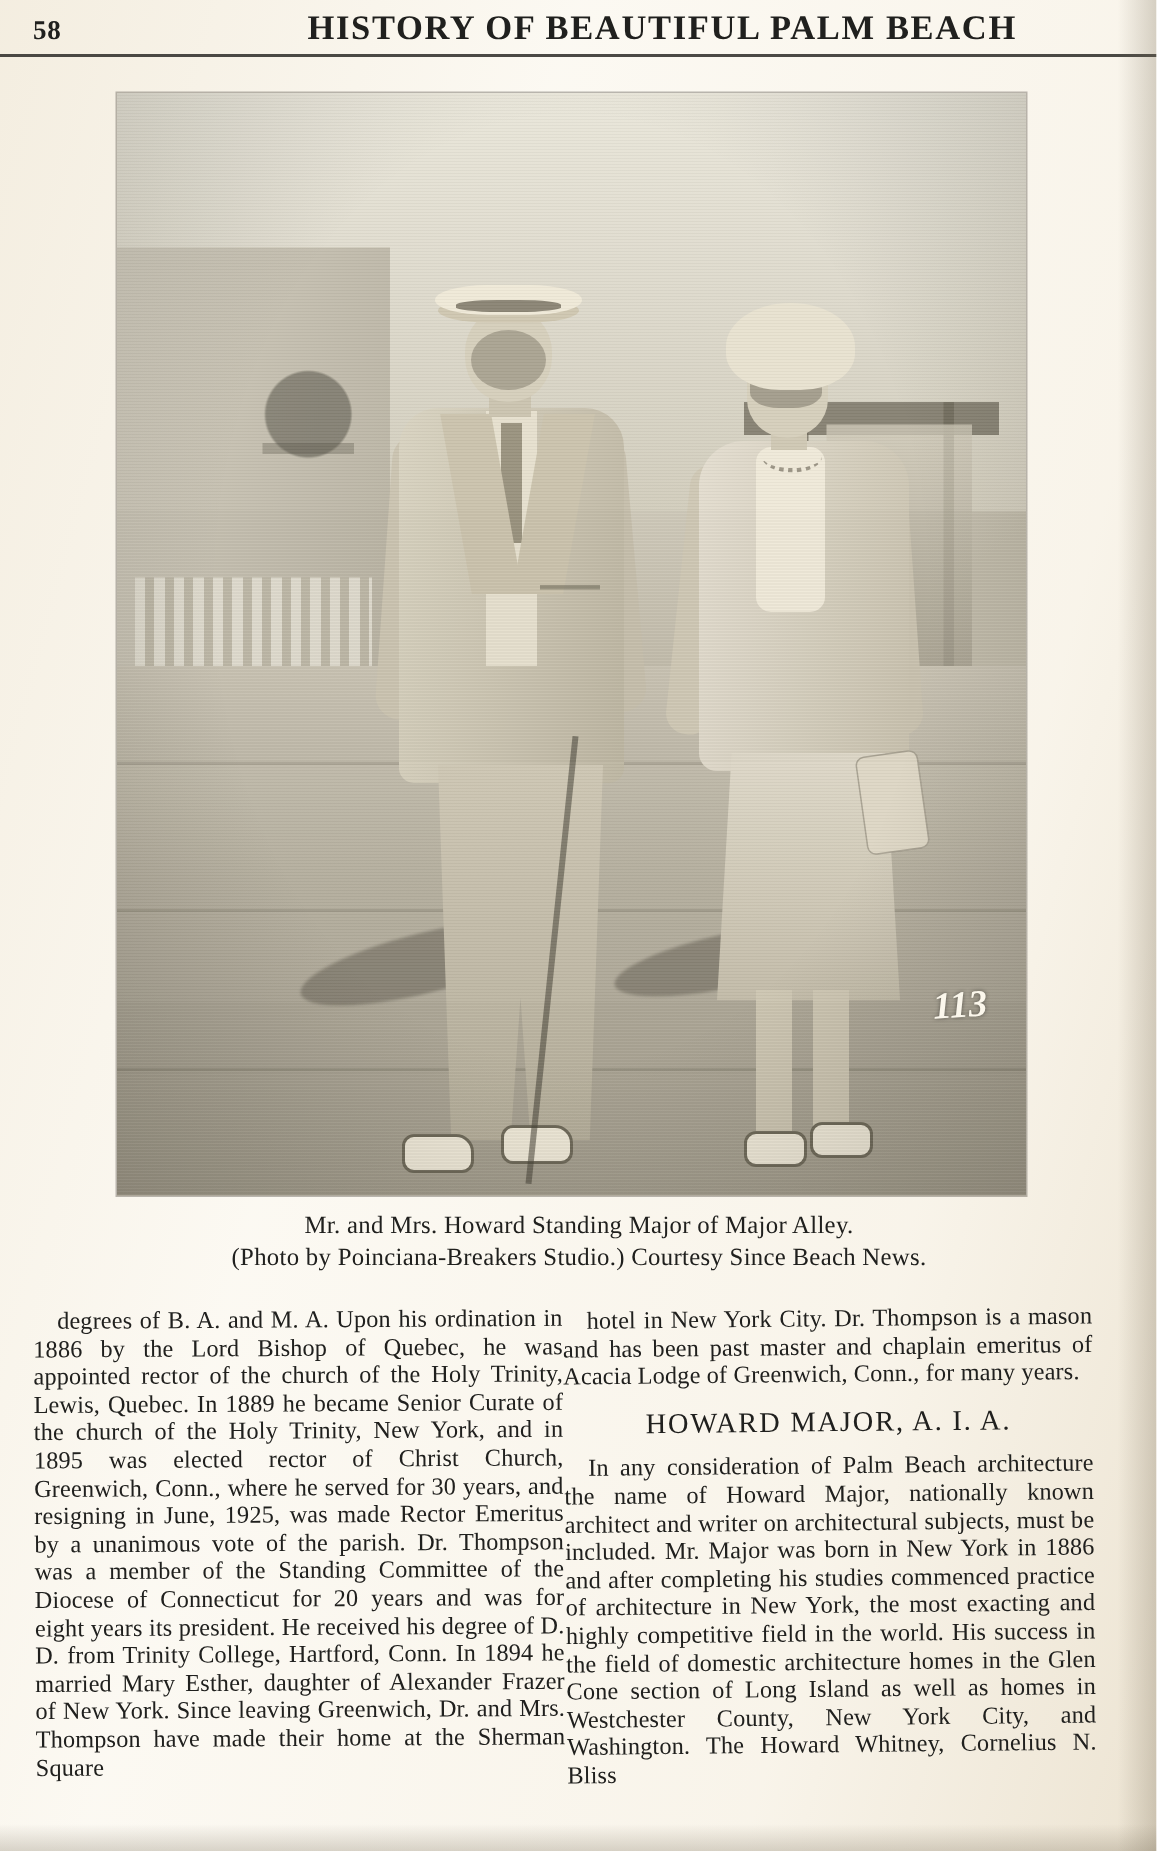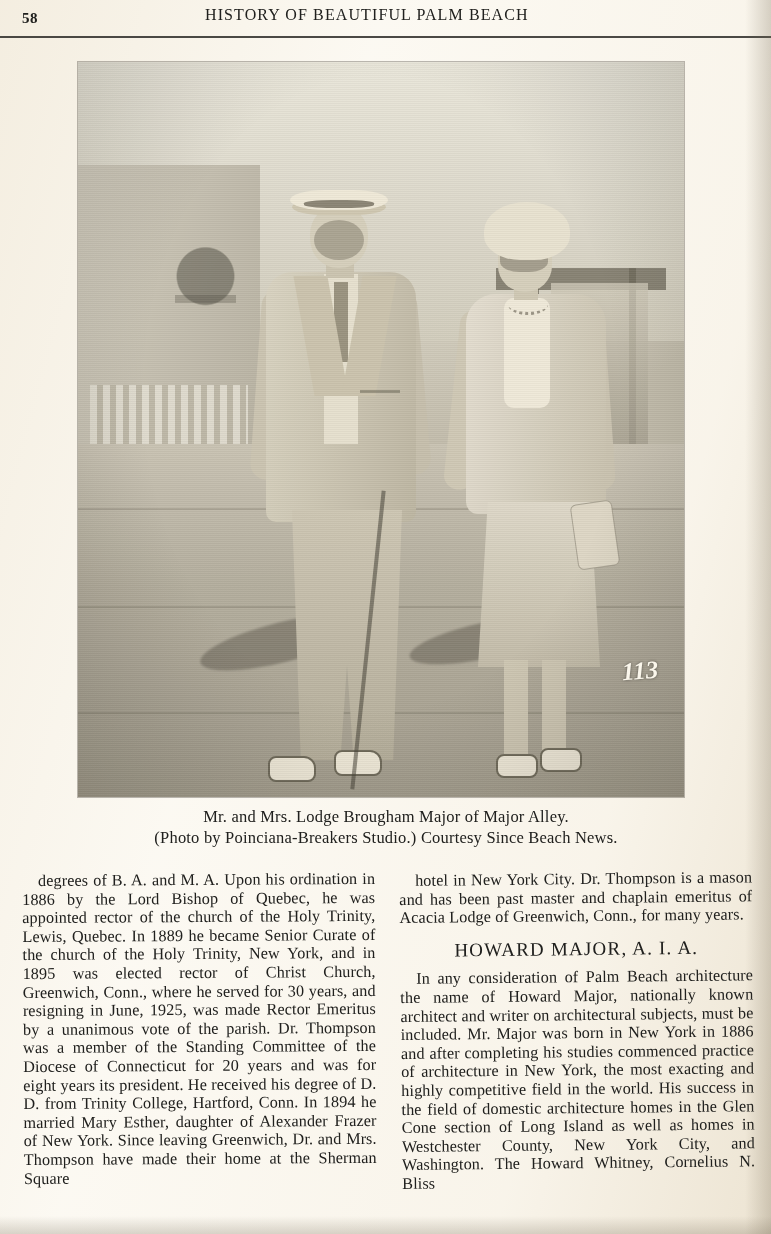--- a/index.html
+++ b/index.html
@@ -27,30 +27,30 @@
     position: absolute;
     top: 4px;
     left: 0;
     right: 0;
     height: 30px;
   }
   .folio {
     position: absolute;
     left: 22px;
     top: 6px;
-    font-size: 15px;
+    font-size: 18px;
     font-weight: 700;
     letter-spacing: 0.5px;
   }
   .runhead {
     position: absolute;
     left: 205px;
     top: 2px;
-    font-size: 16px;
-    font-weight: 400;
+    font-size: 23px;
+    font-weight: 700;
     letter-spacing: 1.1px;
     white-space: nowrap;
   }
   .rule {
     position: absolute;
     left: 0;
     top: 32px;
     width: 100%;
     height: 2px;
     background: #2b2a27;
@@ -293,21 +293,20 @@
     letter-spacing: 0.2px;
   }
   .caption .l2 { display: block; }
   
   .cols {
     position: absolute;
     left: 22px;
     top: 872px;
     width: 730px;
     display: flex;
-    gap: 24px;
   }
   .col {
     width: 353px;
     font-size: 16.2px;
     line-height: 18.6px;
     text-align: justify;
     letter-spacing: 0.1px;
   }
   .col p {
     margin: 0;
@@ -404,21 +403,21 @@
         <div class="w-bag"></div>
       </div>
 
       <div class="vignette"></div>
       <div class="grain"></div>
       <div class="neg-num">113</div>
     </div>
   </div>
 
   <div class="caption">
-    <span>Mr. and Mrs. Lodge Brougham Major of Major Alley.</span>
+    <span>Mr. and Mrs. Howard Standing Major of Major Alley.</span>
     <span class="l2">(Photo by Poinciana-Breakers Studio.)   Courtesy Since Beach News.</span>
   </div>
 
   <div class="cols">
     <div class="col col-left">
       <p>degrees of B. A. and M. A.  Upon his ordination in 1886 by the Lord Bishop of Quebec, he was appointed rector of the church of the Holy Trinity, Lewis, Quebec.  In 1889 he became Senior Curate of the church of the Holy Trinity, New York, and in 1895 was elected rector of Christ Church, Greenwich, Conn., where he served for 30 years, and resigning in June, 1925, was made Rector Emeritus by a unanimous vote of the parish.  Dr. Thompson was a member of the Standing Committee of the Diocese of Connecticut for 20 years and was for eight years its president.  He received his degree of D. D. from Trinity College, Hartford, Conn.  In 1894 he married Mary Esther, daughter of Alexander Frazer of New York.  Since leaving Greenwich, Dr. and Mrs. Thompson have made their home at the Sherman Square</p>
     </div>
     <div class="col col-right">
       <p>hotel in New York City.  Dr. Thompson is a mason and has been past master and chaplain emeritus of Acacia Lodge of Greenwich, Conn., for many years.</p>
       <p class="sechead">HOWARD MAJOR, A. I. A.</p>

